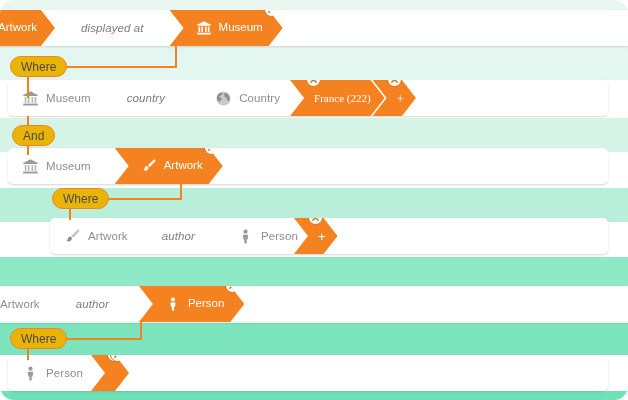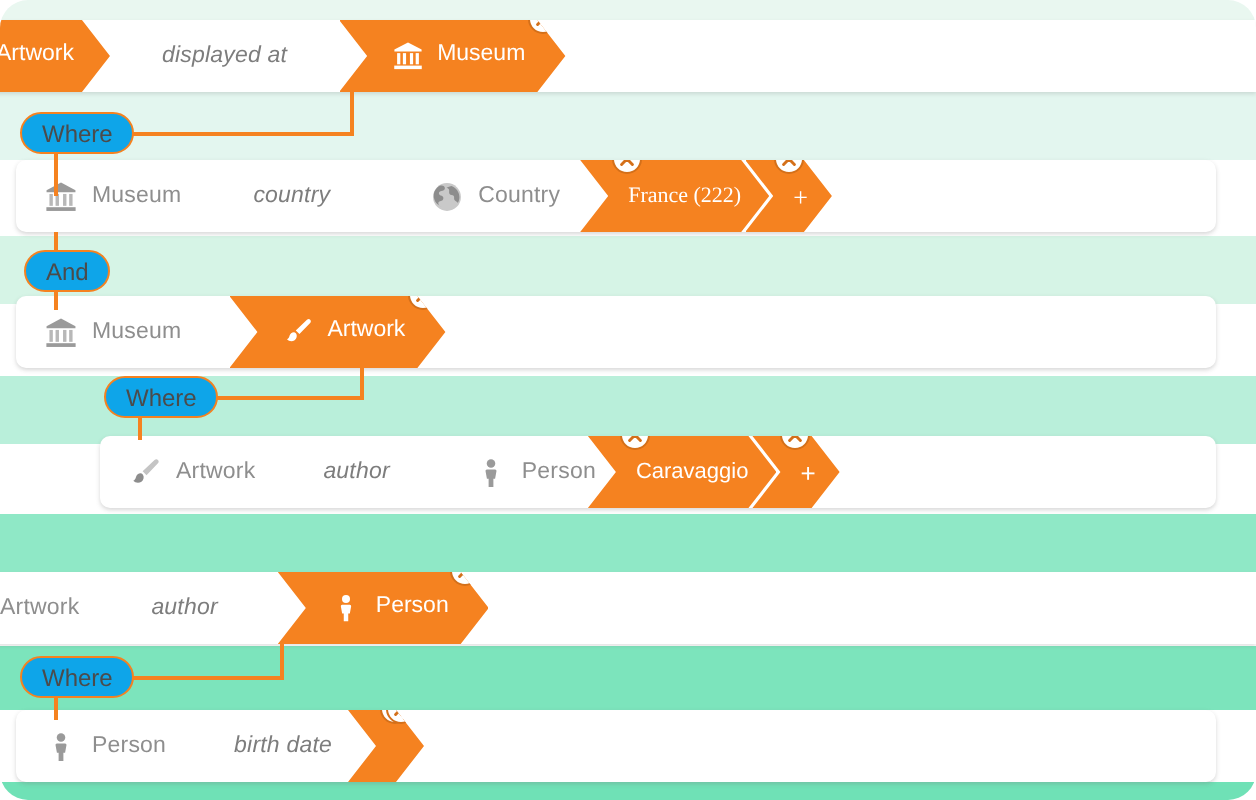--- a/index.html
+++ b/index.html
@@ -88,21 +88,21 @@
     z-index:9;
   }
   .x svg{ display:block; }
 
   
   .pill{
     position:absolute;
     height:21px;
     border:1.6px solid #f58220;
     border-radius:11px;
-    background:#0ea5e9;
+    background:#eab308;
     display:flex;align-items:center;justify-content:center;
     padding:0 10px;
     font-size:12px;
     color:#4b4b4b;
     z-index:6;
   }
 
   
   .ln{ position:absolute; background:#f58220; z-index:4; }
   .ln.v{ width:2px; }
@@ -261,28 +261,20 @@
     <div class="cell" style="padding-left:42px;">
       <span class="ic">
         <svg viewBox="0 0 20 20" width="17" height="17">
           <circle cx="10" cy="4.4" r="2.5" fill="#9a9a9a"></circle>
           <path fill="#9a9a9a" d="M7.6 8h4.8c.5 0 .9.5.8 1l-.8 4.4h-1v4.9h-2.8v-4.9h-1L6.8 9c-.1-.5.3-1 .8-1z"></path>
         </svg>
       </span>
       <span class="lbl">Person</span>
     </div>
     <div style="display:flex;align-items:center;margin-left:8px;">
-      <div class="arw val" style="margin-left:-12px;">
-        <span class="x" style="left:16px;top:-8px;">
-          <svg width="9" height="9" viewBox="0 0 10 10">
-              <path d="M2 2 L8 8 M8 2 L2 8" stroke="#d4701a" stroke-width="1.6" stroke-linecap="round" fill="none"></path>
-            </svg>
-        </span>
-        <span class="txt">Caravaggio</span>
-      </div>
       <div class="arw plus" style="margin-left:-12px;">
         <span class="x" style="left:14px;top:-8px;">
           <svg width="9" height="9" viewBox="0 0 10 10">
               <path d="M2 2 L8 8 M8 2 L2 8" stroke="#d4701a" stroke-width="1.6" stroke-linecap="round" fill="none"></path>
             </svg>
         </span>
         <span class="txt">+</span>
       </div>
     </div>
   </div>
@@ -320,23 +312,20 @@
   <div class="row" style="left:8px;top:355px;width:600px;">
     <div class="cell" style="padding-left:14px;">
       <span class="ic">
         <svg viewBox="0 0 20 20" width="17" height="17">
           <circle cx="10" cy="4.4" r="2.5" fill="#9a9a9a"></circle>
           <path fill="#9a9a9a" d="M7.6 8h4.8c.5 0 .9.5.8 1l-.8 4.4h-1v4.9h-2.8v-4.9h-1L6.8 9c-.1-.5.3-1 .8-1z"></path>
         </svg>
       </span>
       <span class="lbl">Person</span>
     </div>
-    <div class="cell prop" style="padding-left:34px;">
-      <span class="lbl">birth date</span>
-    </div>
     <div style="display:flex;align-items:center;margin-left:8px;">
       <div class="arw val">
         <span class="x" style="left:16px;top:-8px;">
           <svg width="9" height="9" viewBox="0 0 10 10">
               <path d="M2 2 L8 8 M8 2 L2 8" stroke="#d4701a" stroke-width="1.6" stroke-linecap="round" fill="none"></path>
             </svg>
         </span>
         <span class="x" style="left:auto;right:4px;top:-8px;">
           <svg width="9" height="9" viewBox="0 0 10 10">
               <path d="M2 2 L8 8 M8 2 L2 8" stroke="#d4701a" stroke-width="1.6" stroke-linecap="round" fill="none"></path>

